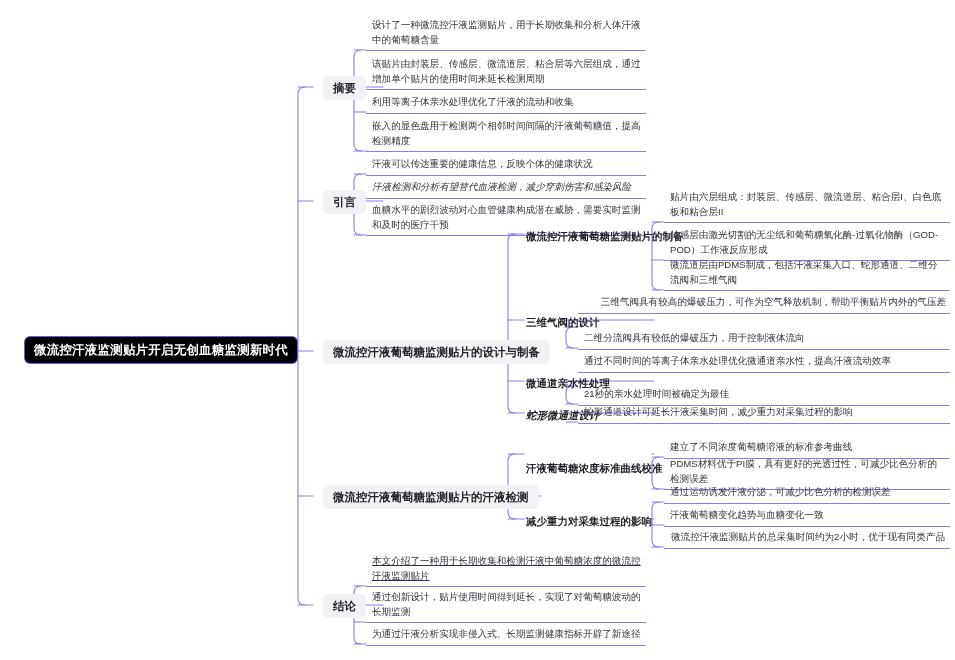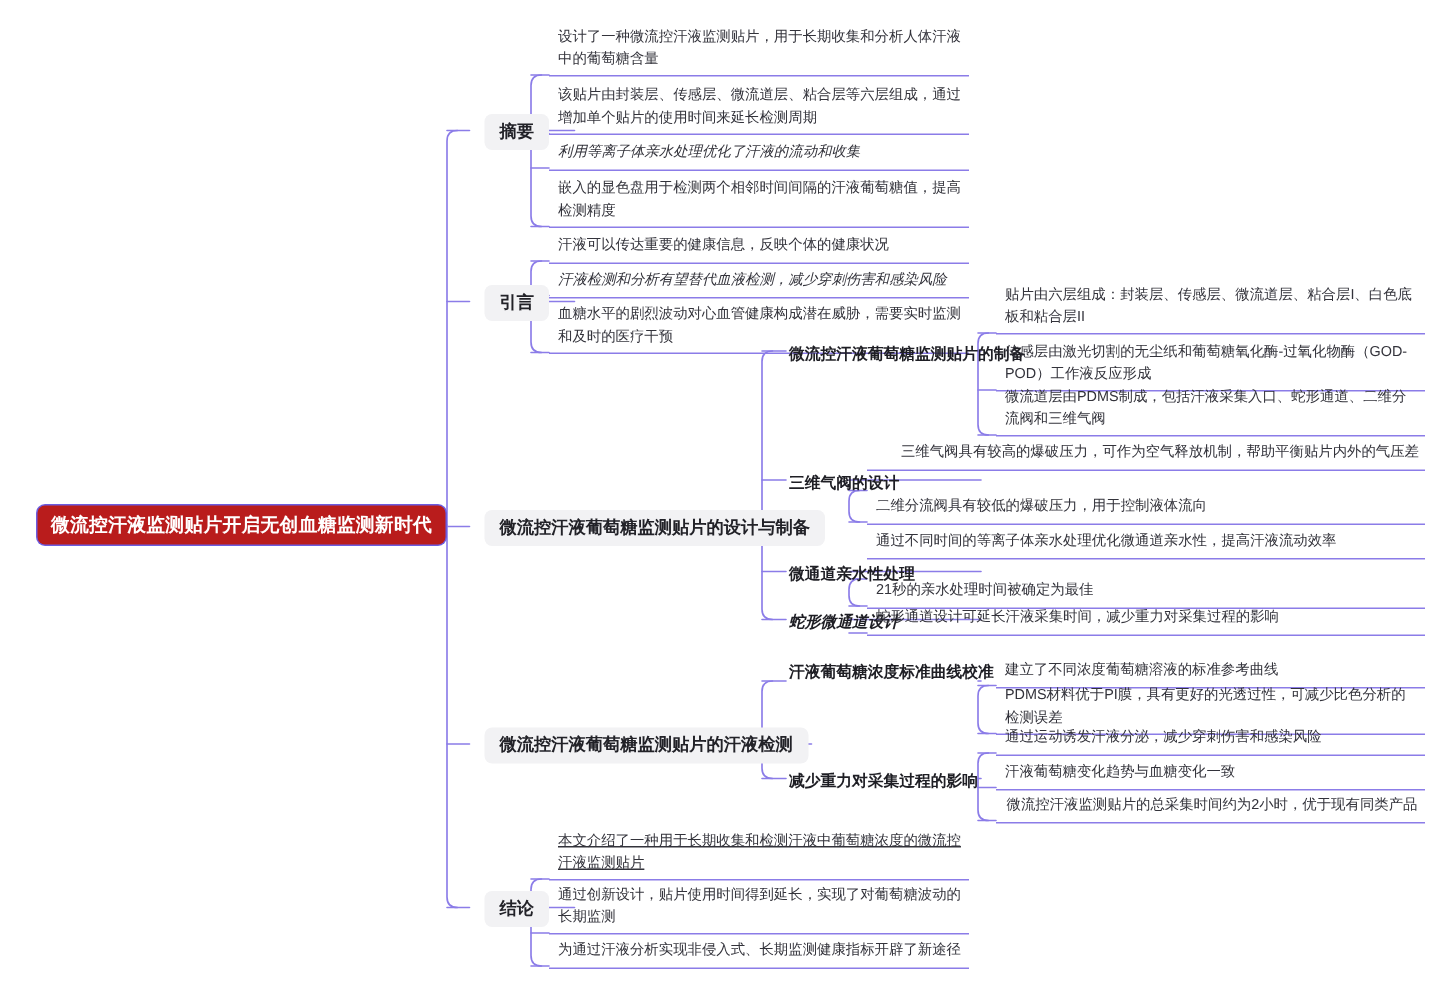--- a/index.html
+++ b/index.html
@@ -8,21 +8,21 @@
     width:955px;height:660px;overflow:hidden;position:relative;
     color:#2b2b33;
   }
   #canvas{position:absolute;left:0;top:0;width:955px;height:660px;}
   svg.links{position:absolute;left:0;top:0;width:955px;height:660px;pointer-events:none;}
 
   .node{position:absolute;box-sizing:border-box;}
 
   
   .root{
-    background:#b91c1c;color:#ffffff;border-radius:5px;
+    background:#000000;color:#ffffff;border-radius:5px;
     font-size:12.5px;font-weight:bold;letter-spacing:.2px;
     padding:6px 9px;white-space:nowrap;line-height:14px;
     box-shadow:0 0 0 1px #6c5ce0;
   }
   
   .lvl1{
     background:#f2f2f4;border-radius:5px;color:#222228;
     font-size:11.5px;font-weight:bold;padding:5px 10px;
     white-space:nowrap;line-height:14px;
   }
@@ -99,45 +99,45 @@
       <path d="M 361 586 Q 354 586 354 593 L 354 637 Q 354 644 361 644" stroke="#8b7ce8" stroke-width="1.1" fill="none" stroke-linecap="round"></path>
       <path d="M 354 586 L 366 586" stroke="#8b7ce8" stroke-width="1.1" fill="none" stroke-linecap="round"></path>
       <path d="M 354 622 L 366 622" stroke="#8b7ce8" stroke-width="1.1" fill="none" stroke-linecap="round"></path>
       <path d="M 354 644 L 366 644" stroke="#8b7ce8" stroke-width="1.1" fill="none" stroke-linecap="round"></path>
     </svg>
   <div id="nodes">
       <div class="node root" style="left: 25px; top: 337px;">微流控汗液监测贴片开启无创血糖监测新时代</div>
       <div class="node lvl1" style="left: 323px; top: 76px; text-align: center;">摘要</div>
       <div class="node leaf" style="left: 366px; top: 16px; width: 280px;">设计了一种微流控汗液监测贴片，用于长期收集和分析人体汗液中的葡萄糖含量</div>
       <div class="node leaf" style="left: 366px; top: 55px; width: 280px;">该贴片由封装层、传感层、微流道层、粘合层等六层组成，通过增加单个贴片的使用时间来延长检测周期</div>
-      <div class="node leaf" style="left: 366px; top: 93px; width: 280px; font-style: italic;">利用等离子体亲水处理优化了汗液的流动和收集</div>
+      <div class="node leaf" style="left: 366px; top: 93px; width: 280px;">利用等离子体亲水处理优化了汗液的流动和收集</div>
       <div class="node leaf" style="left: 366px; top: 117px; width: 280px;">嵌入的显色盘用于检测两个相邻时间间隔的汗液葡萄糖值，提高检测精度</div>
       <div class="node lvl1" style="left: 323px; top: 190px;">引言</div>
       <div class="node leaf" style="left: 366px; top: 155px; width: 280px;">汗液可以传达重要的健康信息，反映个体的健康状况</div>
       <div class="node leaf" style="left: 366px; top: 178px; width: 280px; font-style: italic;">汗液检测和分析有望替代血液检测，减少穿刺伤害和感染风险</div>
       <div class="node leaf" style="left: 366px; top: 201px; width: 280px;">血糖水平的剧烈波动对心血管健康构成潜在威胁，需要实时监测和及时的医疗干预</div>
       <div class="node lvl1" style="left: 323px; top: 340px;">微流控汗液葡萄糖监测贴片的设计与制备</div>
       <div class="node lvl2" style="left: 524px; top: 228px;">微流控汗液葡萄糖监测贴片的制备</div>
       <div class="node leaf" style="left: 664px; top: 188px; width: 286px;">贴片由六层组成：封装层、传感层、微流道层、粘合层I、白色底板和粘合层II</div>
       <div class="node leaf" style="left: 664px; top: 226px; width: 286px;">传感层由激光切割的无尘纸和葡萄糖氧化酶-过氧化物酶（GOD-POD）工作液反应形成</div>
       <div class="node leaf" style="left: 664px; top: 256px; width: 286px;">微流道层由PDMS制成，包括汗液采集入口、蛇形通道、二维分流阀和三维气阀</div>
       <div class="node lvl2" style="left: 524px; top: 314px;">三维气阀的设计</div>
       <div class="node leaf" style="left: 578px; top: 293px; width: 372px; text-align: right;">三维气阀具有较高的爆破压力，可作为空气释放机制，帮助平衡贴片内外的气压差</div>
       <div class="node leaf" style="left: 578px; top: 329px; width: 372px;">二维分流阀具有较低的爆破压力，用于控制液体流向</div>
       <div class="node lvl2" style="left: 524px; top: 375px;">微通道亲水性处理</div>
       <div class="node leaf" style="left: 578px; top: 352px; width: 372px;">通过不同时间的等离子体亲水处理优化微通道亲水性，提高汗液流动效率</div>
       <div class="node leaf" style="left: 578px; top: 385px; width: 372px;">21秒的亲水处理时间被确定为最佳</div>
       <div class="node lvl2" style="left: 524px; top: 407px; font-style: italic;">蛇形微通道设计</div>
       <div class="node leaf" style="left: 578px; top: 403px; width: 372px;">蛇形通道设计可延长汗液采集时间，减少重力对采集过程的影响</div>
       <div class="node lvl1" style="left: 323px; top: 485px;">微流控汗液葡萄糖监测贴片的汗液检测</div>
-      <div class="node lvl2" style="left: 524px; top: 440px;">汗液葡萄糖浓度标准曲线校准</div>
+      <div class="node lvl2" style="left: 524px; top: 460px;">汗液葡萄糖浓度标准曲线校准</div>
       <div class="node leaf" style="left: 664px; top: 438px; width: 286px;">建立了不同浓度葡萄糖溶液的标准参考曲线</div>
       <div class="node leaf" style="left: 664px; top: 455px; width: 286px;">PDMS材料优于PI膜，具有更好的光透过性，可减少比色分析的检测误差</div>
       <div class="node lvl2" style="left: 524px; top: 513px;">减少重力对采集过程的影响</div>
-      <div class="node leaf" style="left: 664px; top: 483px; width: 286px;">通过运动诱发汗液分泌，减少穿刺伤害和感染风险</div>
+      <div class="node leaf" style="left: 664px; top: 483px; width: 286px;">通过运动诱发汗液分泌，可减少比色分析的检测误差</div>
       <div class="node leaf" style="left: 664px; top: 506px; width: 286px;">汗液葡萄糖变化趋势与血糖变化一致</div>
       <div class="node leaf" style="left: 664px; top: 528px; width: 286px; text-align: center;">微流控汗液监测贴片的总采集时间约为2小时，优于现有同类产品</div>
       <div class="node lvl1" style="left: 323px; top: 594px;">结论</div>
       <div class="node leaf" style="left: 366px; top: 552px; width: 280px; text-decoration: underline;">本文介绍了一种用于长期收集和检测汗液中葡萄糖浓度的微流控汗液监测贴片</div>
       <div class="node leaf" style="left: 366px; top: 588px; width: 280px;">通过创新设计，贴片使用时间得到延长，实现了对葡萄糖波动的长期监测</div>
       <div class="node leaf" style="left: 366px; top: 625px; width: 280px;">为通过汗液分析实现非侵入式、长期监测健康指标开辟了新途径</div>
     </div>
 </div>
 
 </body></html>

